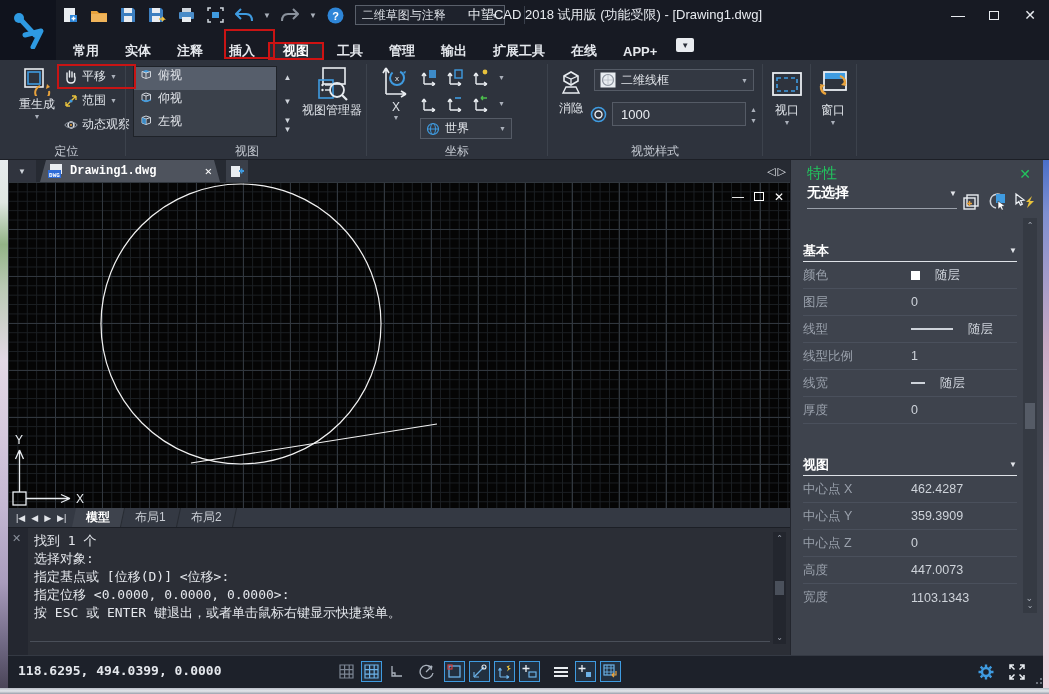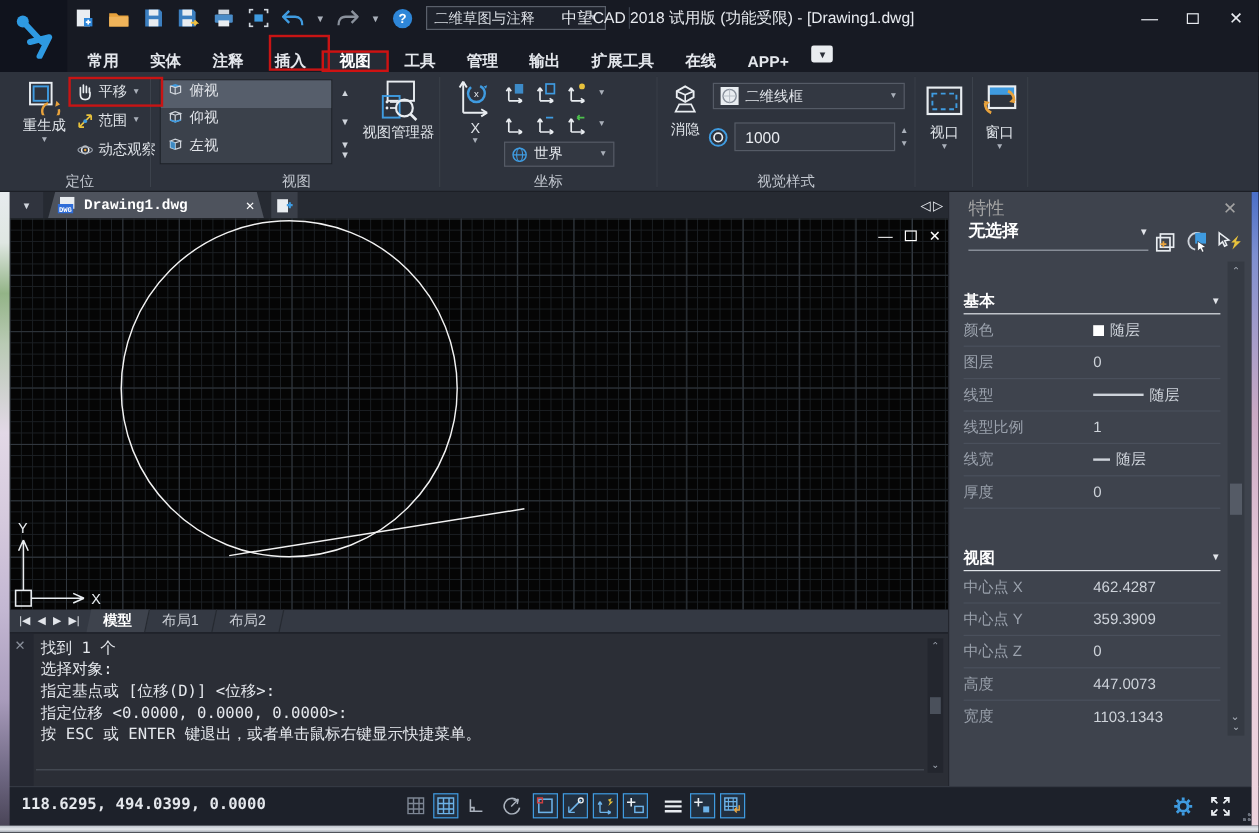--- a/index.html
+++ b/index.html
@@ -79,34 +79,34 @@
   .cmd-strip { position:absolute; left:8px; top:0; width:20px; height:128px; background:#242730; }
   .cmd-x { position:absolute; left:12px; top:4px; color:#8a909b; font-size:11px; cursor:pointer; }
   .cmd-text { position:absolute; left:34px; top:4px; right:24px; font-family:"DejaVu Sans Mono",monospace; font-size:13px; line-height:18px; color:#e4e7ec; white-space:pre; }
   .cmd-div { position:absolute; left:30px; right:20px; bottom:13px; border-top:1px solid #4a4f59; }
   .cmd-scroll { position:absolute; right:4px; top:4px; width:13px; height:112px; background:#23262e; display:flex; flex-direction:column; align-items:center; justify-content:space-between; padding:2px 0; color:#9aa0ab; font-size:8px; }
   .cmd-thumb { width:9px; height:14px; background:#4a505b; }
   .cmd-scroll span { cursor:pointer; }
 
   
   .props { left:790px; top:160px; width:253px; height:495px; background:#3e434d; border-left:1px solid #23262e; }
-  .props-h { position:absolute; left:0; top:0; width:100%; height:27px; display:flex; align-items:center; padding:0 12px 0 16px; font-size:15px; color:#a3a3a3; }
+  .props-h { position:absolute; left:0; top:0; width:100%; height:27px; display:flex; align-items:center; padding:0 12px 0 16px; font-size:15px; color:#22c55e; }
   .props-h .x { margin-left:auto; cursor:pointer; font-size:14px; }
   .sel-row { position:absolute; left:16px; top:24px; width:150px; font-size:14px; font-weight:bold; color:#fff; border-bottom:1px solid #9aa0aa; padding-bottom:6px; display:flex; cursor:pointer; }
   .sel-row .dd-arrow { margin-left:auto; align-self:center; font-size:8px; color:#e2e5ea; }
   .ptool { position:absolute; top:32px; display:flex; align-items:center; cursor:pointer; }
   .pscroll { position:absolute; right:6px; top:58px; width:14px; bottom:42px; background:#353a43; display:flex; flex-direction:column; align-items:center; justify-content:space-between; padding:3px 0; color:#a8aeb8; font-size:8px; }
   .pscroll .pthumb { width:10px; height:26px; background:#555b66; }
   .pscroll span { cursor:pointer; }
   .pbody { position:absolute; left:12px; right:26px; top:80px; }
   .psec { display:flex; align-items:center; height:22px; border-bottom:1px solid #dfe3e8; font-size:13px; font-weight:bold; color:#fff; }
   .psec .dd-arrow { margin-left:auto; font-size:8px; color:#e2e5ea; cursor:pointer; }
   .prow { display:flex; align-items:center; height:27px; border-bottom:1px solid #4a505c; font-size:12.5px; }
   .prow .pl { width:108px; color:#9aa1ac; }
-  .prow .pv { color:#ced3da; display:flex; align-items:center; gap:5px; }
+  .prow .pv { color:#ced3da; display:flex; align-items:center; gap:15px; }
   .swatch { width:9px; height:9px; background:#fff; display:inline-block; }
   .dashline { height:2px; background:#ced3da; display:inline-block; }
   .vchev { position:absolute; right:-16px; color:#a8aeb8; font-size:9px; }
 
   
   .statusbar { left:0; top:655px; width:1049px; height:33px; background:#1d212a; border-top:1px solid #343943; }
   .coords { position:absolute; left:18px; top:7px; font-family:"DejaVu Sans Mono",monospace; font-weight:bold; font-size:13px; color:#e4e7ec; }
   .sgroup { position:absolute; left:336px; top:5px; display:flex; gap:4px; align-items:center; }
   .sgroup2 { position:absolute; right:22px; top:5px; display:flex; gap:10px; align-items:center; }
   .sico { width:21px; height:21px; display:flex; align-items:center; justify-content:center; cursor:pointer; }

